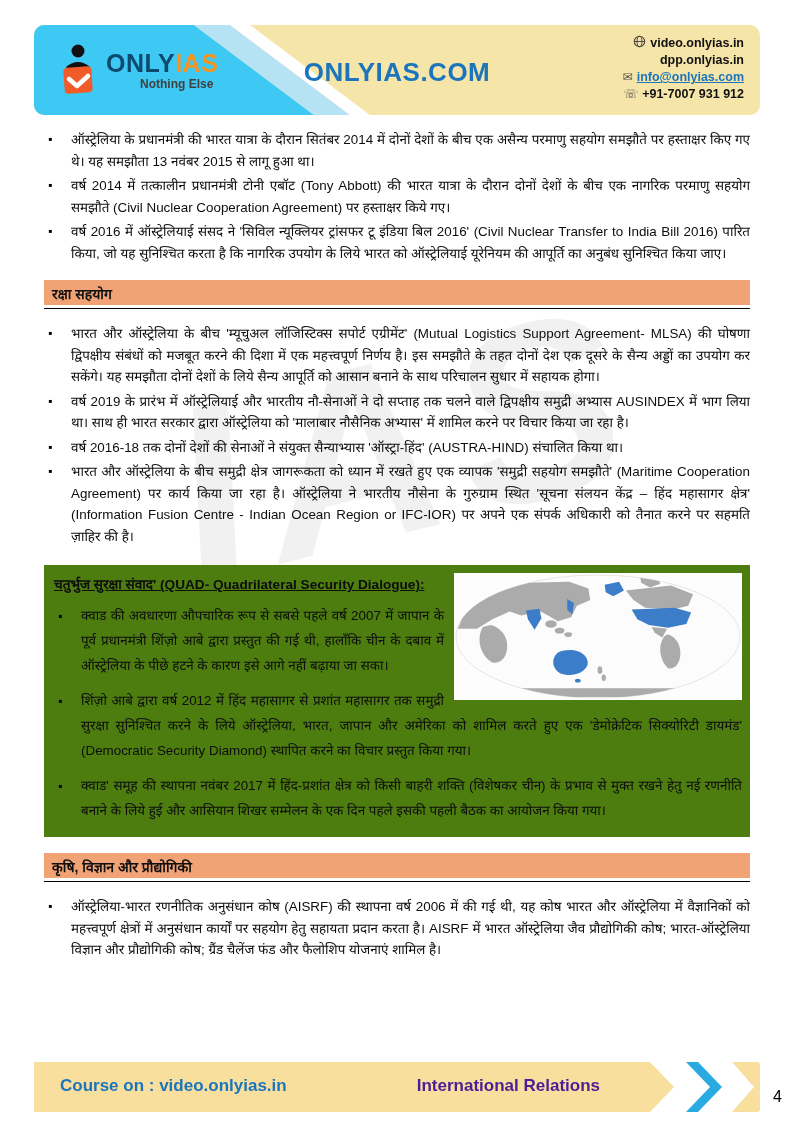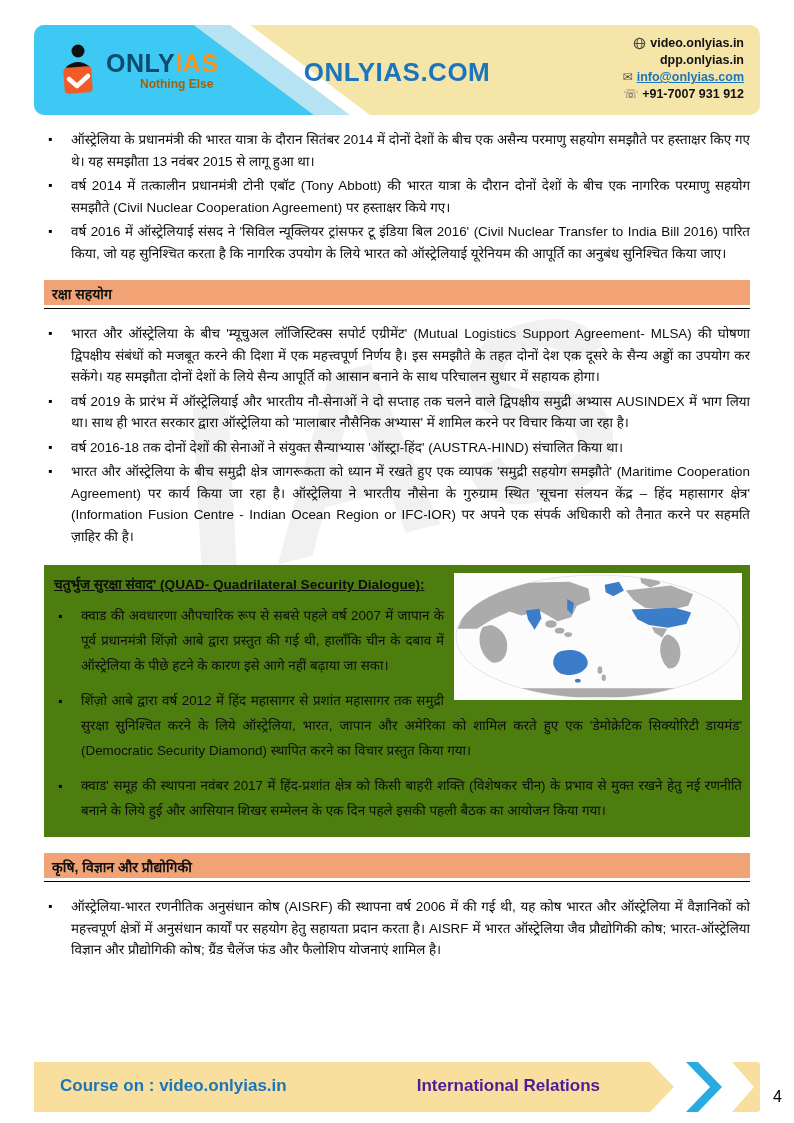--- a/index.html
+++ b/index.html
@@ -24,30 +24,30 @@
   }
   .banner-deco{position:absolute; inset:0;}
   .logo{
     position:absolute; left:22px; top:18px; display:flex; align-items:center; gap:6px;
   }
   .logo-mark{width:44px; height:54px;}
   .logo-text{display:flex; flex-direction:column; line-height:1;}
   .logo-line1{font-size:25px; font-weight:800; letter-spacing:0.5px;}
   .logo-only{color:#0c4a6e;}
   .logo-ias{color:#F7941D;}
-  .logo-tag{font-size:12px; font-weight:700; color:#a16207; margin-top:2px; margin-left:34px;}
+  .logo-tag{font-size:12px; font-weight:700; color:#404040; margin-top:2px; margin-left:34px;}
   .site-title{
     position:absolute; left:0; right:0; top:32px; text-align:center;
     font-size:26px; font-weight:800; color:#1B75BC; letter-spacing:0.5px;
   }
   .contact{
     position:absolute; right:16px; top:10px; text-align:right;
     font-size:12.5px; font-weight:700; color:#111; line-height:17px;
   }
-  .contact .row{display:flex; justify-content:flex-end; align-items:center; gap:4px;}
+  .contact .row{display:flex; justify-content:flex-end; align-items:flex-start; gap:4px;}
   .contact .email{color:#1B75BC; text-decoration:underline;}
   .ic{width:13px; height:13px; display:inline-block;}
   .glyph-ic{font-size:12px; color:#555;}
 
   
   .text-col{margin:8px 44px 0 44px;}
   ul.blist{list-style:none; margin:14px 0 10px 0; padding:0;}
   ul.blist li{
     position:relative; padding-left:27px; margin:0 0 3px 0;
     font-size:13.4px; line-height:21.5px; text-align:justify;

